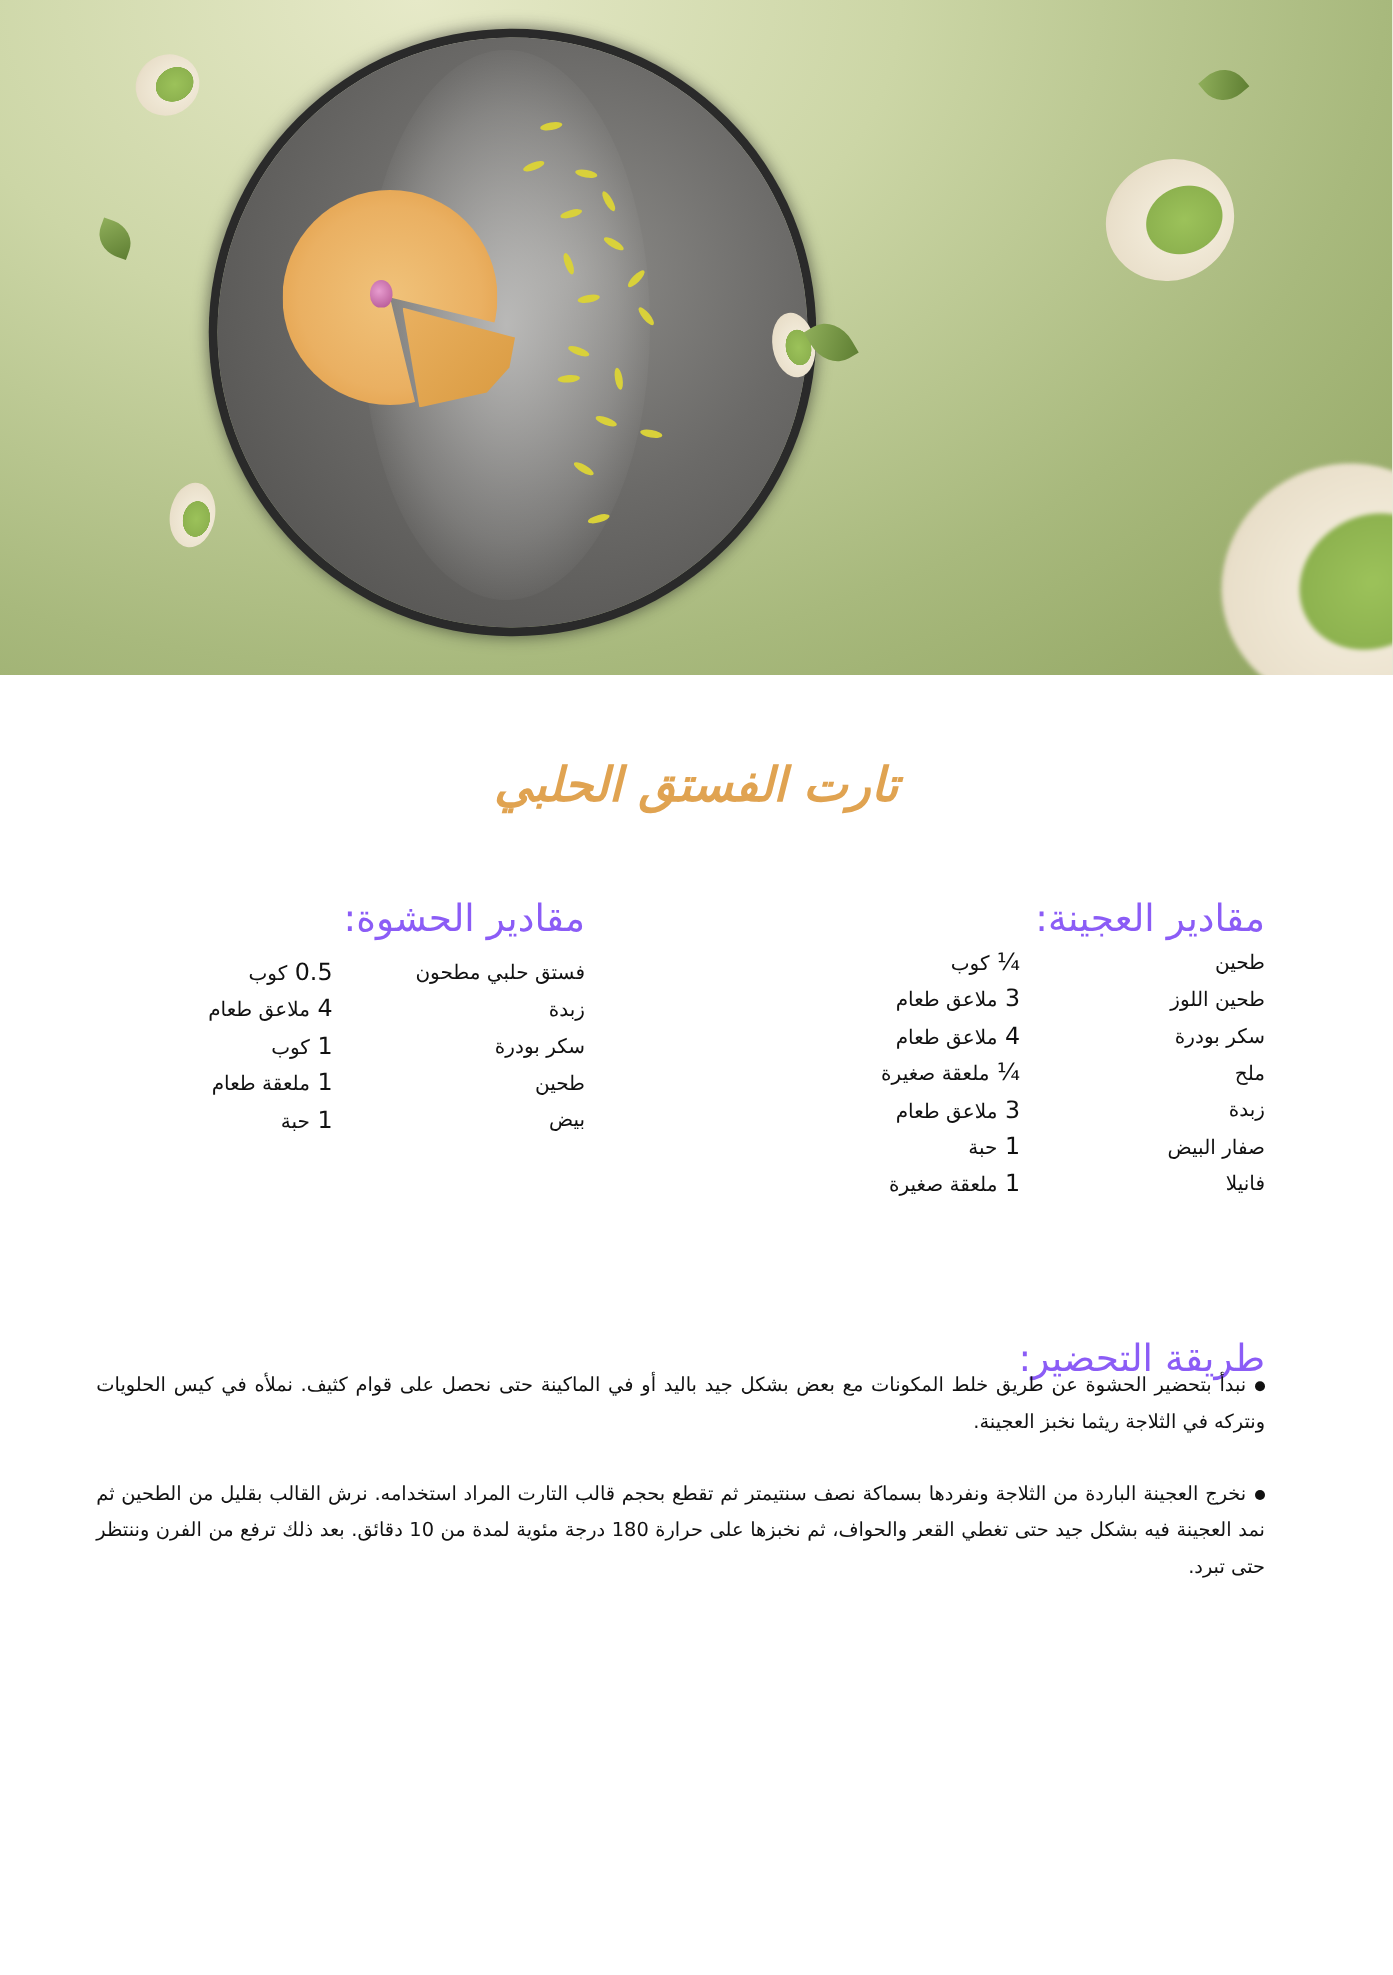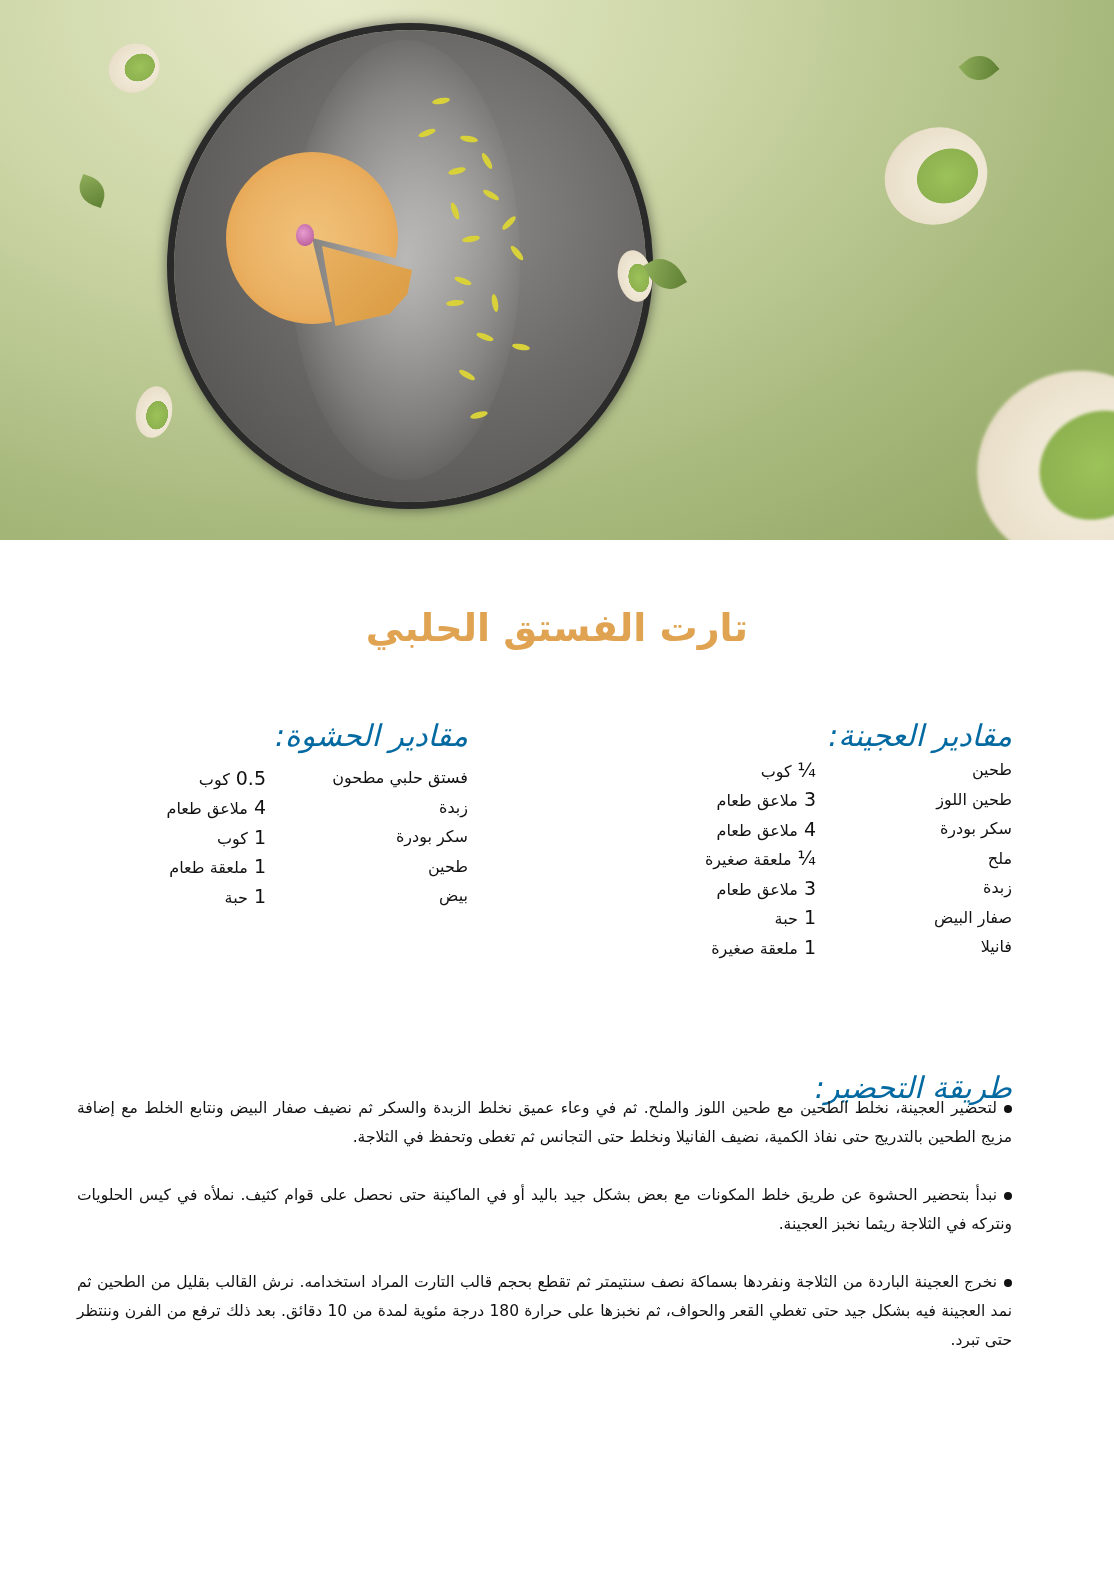--- a/index.html
+++ b/index.html
@@ -22,25 +22,25 @@
       clip-path: polygon(0 0, 100% 30%, 95% 60%, 75% 85%, 15% 100%); }
     .rose { position: absolute; left: 296px; top: 224px; width: 18px; height: 22px; border-radius: 50% 50% 45% 45%;
       background: radial-gradient(circle at 40% 40%, #e79ccf, #b0508f); }
     .sliver { position: absolute; width: 18px; height: 6px; border-radius: 50%; background: #d9d13a; }
     .pist { position: absolute; border-radius: 50%;
       background: radial-gradient(ellipse at 60% 55%, #9cc25a 0%, #8db24f 35%, #f0e8d6 36%, #e9dfca 70%, #cfc1a5 100%); }
     .leaf { position: absolute; border-radius: 0 70% 0 70%; background: linear-gradient(135deg, #8fae5a, #5f7f33); }
 
     
     .title { position: absolute; left: 0; width: 1114px; top: 606px; text-align: center; direction: rtl;
-      font-family: "DejaVu Sans", sans-serif; font-weight: bold; font-size: 38px; color: #e0a351; }
+      font-family: "DejaVu Sans", sans-serif; font-weight: bold; font-size: 38px; color: #e0a351; font-style: italic; }
 
     
     .section-head { position: absolute; direction: rtl; font-family: "DejaVu Sans", sans-serif;
-      font-size: 30px; color: #0369a1; font-style: italic; }
+      font-size: 30px; color: #8b5cf6; }
     .ing-table { position: absolute; direction: rtl; border-collapse: collapse; font-size: 16px; color: #111; }
     .ing-table td { padding: 0; height: 29.5px; vertical-align: middle; white-space: nowrap; }
     .ing-name { text-align: right; }
     .qty-num { font-size: 19px; margin-left: 6px; margin-top: 16px; }
 
     .dough-head { right: 102px; top: 718px; }
     .dough-table { right: 102px; top: 755px; width: 332px; }
     .dough-table .ing-name { width: 196px; }
 
     .filling-head { right: 646px; top: 718px; }
@@ -150,16 +150,15 @@
   </tr>
   <tr>
     <td class="ing-name">بيض</td>
     <td><span class="qty-num">1</span><span>حبة</span></td>
   </tr>
 </tbody>
   </table>
 
 <div class="section-head method-head">طريقة التحضير:</div>
 <ul class="steps">
-  <li><span class="bullet"></span><span>لتحضير العجينة، نخلط الطحين مع طحين اللوز والملح. ثم في وعاء عميق نخلط الزبدة والسكر ثم نضيف صفار البيض ونتابع الخلط مع إضافة مزيج الطحين بالتدريج حتى نفاذ الكمية، نضيف الفانيلا ونخلط حتى التجانس ثم تغطى وتحفظ في الثلاجة.</span></li>
   <li><span class="bullet"></span><span>نبدأ بتحضير الحشوة عن طريق خلط المكونات مع بعض بشكل جيد باليد أو في الماكينة حتى نحصل على قوام كثيف. نملأه في كيس الحلويات ونتركه في الثلاجة ريثما نخبز العجينة.</span></li>
   <li><span class="bullet"></span><span>نخرج العجينة الباردة من الثلاجة ونفردها بسماكة نصف سنتيمتر ثم تقطع بحجم قالب التارت المراد استخدامه. نرش القالب بقليل من الطحين ثم نمد العجينة فيه بشكل جيد حتى تغطي القعر والحواف، ثم نخبزها على حرارة 180 درجة مئوية لمدة من 10 دقائق. بعد ذلك ترفع من الفرن وننتظر حتى تبرد.</span></li>
 </ul>
 
 </body></html>

